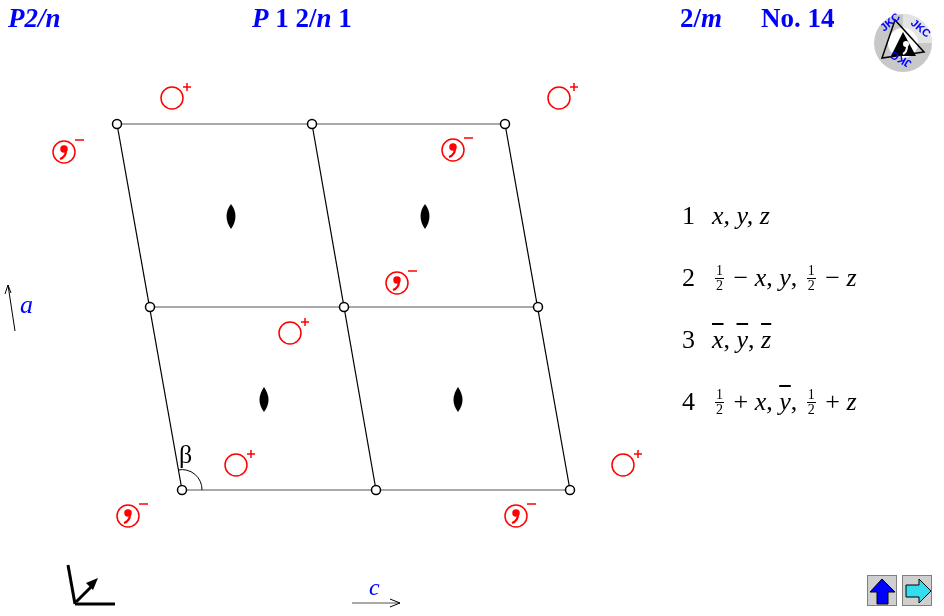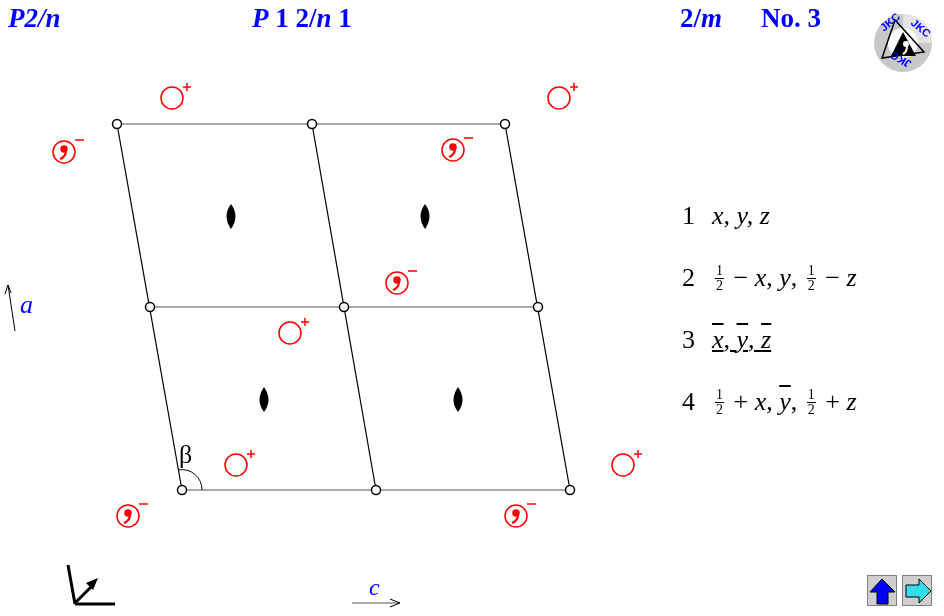--- a/index.html
+++ b/index.html
@@ -17,21 +17,21 @@
   .ov { text-decoration:overline; }
   .navbtn { position:absolute; top:575px; width:30px; height:31px; background:#cfcfcf; border:1px solid #808080; box-sizing:border-box; cursor:pointer; }
   .navbtn svg { position:absolute; left:0; top:0; }
 </style>
 </head>
 <body>
 
 <div class="hdr it" style="left:8px;">P2/n</div>
 <div class="hdr" style="left:252px;"><span class="it">P</span> 1 2/<span class="it">n</span> 1</div>
 <div class="hdr" style="left:632px;margin-left:48px;">2/<span class="it">m</span></div>
-<div class="hdr" style="left:761px;">No. 3</div>
+<div class="hdr" style="left:761px;">No. 14</div>
 
 <svg style="position:absolute;left:872px;top:12px;" width="62" height="62" viewBox="0 0 62 62">
   <circle cx="31" cy="31" r="29" fill="#c8c8c8"></circle>
   <path d="M31 2 A29 29 0 0 1 60 31 L31 31 Z" fill="#e4e4e4"></path>
   <circle cx="31" cy="31" r="15" fill="#ffffff"></circle>
   <polygon points="23,8 10,46 52,40" fill="none" stroke="#000" stroke-width="1.5"></polygon>
   <polygon points="31,20 19,44 44,44" fill="#000"></polygon>
   <circle cx="34" cy="32" r="3" fill="#fff"></circle>
   <path d="M35 34 Q35 40 31 42" stroke="#fff" stroke-width="2" fill="none"></path>
   <text x="12" y="20" font-size="11" font-weight="bold" fill="#0000ff" font-family="Liberation Sans, sans-serif" transform="rotate(-40 12 20)">JKC</text>
@@ -156,21 +156,21 @@
 <div style="position:absolute;left:20px;top:290px;font-size:26px;font-style:italic;color:#0000ff;">a</div>
 <div style="position:absolute;left:369px;top:574px;font-size:24px;font-style:italic;color:#0000ff;">c</div>
 
 <div class="ops">
   <div class="op blue" style="top:0px;">
     <span class="num">1</span><span class="expr it">x, y, z</span>
   </div>
   <div class="op" style="top:62px;">
     <span class="num">2</span><span class="expr"><span class="frac"><span class="n">1</span><span>2</span></span> − <span class="it">x</span>, <span class="it">y</span>, <span class="frac"><span class="n">1</span><span>2</span></span> − <span class="it">z</span></span>
   </div>
-  <div class="op" style="top:124px;text-decoration:underline;">
+  <div class="op" style="top:124px;">
     <span class="num">3</span><span class="expr"><span class="it ov">x</span>, <span class="it ov">y</span>, <span class="it ov">z</span></span>
   </div>
   <div class="op" style="top:186px;">
     <span class="num">4</span><span class="expr"><span class="frac"><span class="n">1</span><span>2</span></span> + <span class="it">x</span>, <span class="it ov">y</span>, <span class="frac"><span class="n">1</span><span>2</span></span> + <span class="it">z</span></span>
   </div>
 </div>
 
 <div class="navbtn" style="left:867px;">
   <svg width="30" height="31">
     <polygon points="14,3 27,16 20,16 20,28 9,28 9,16 2,16" fill="#0000ff" stroke="#000" stroke-width="1"></polygon>

